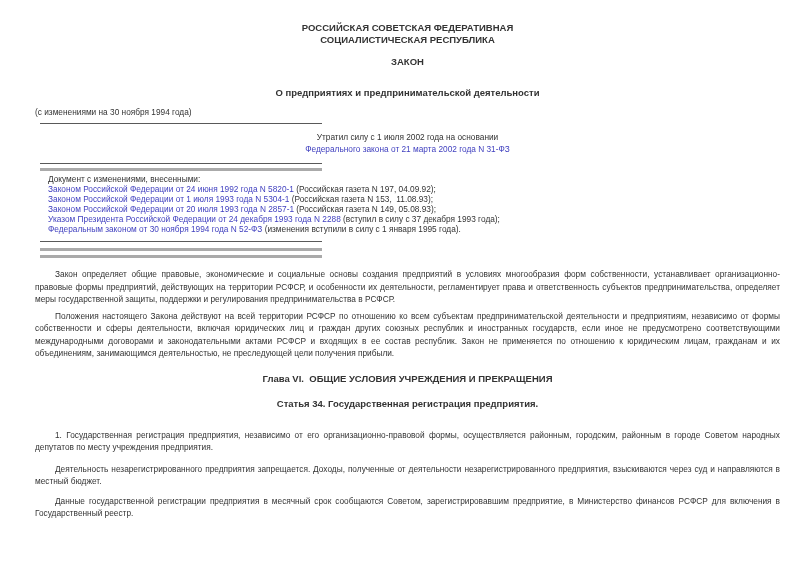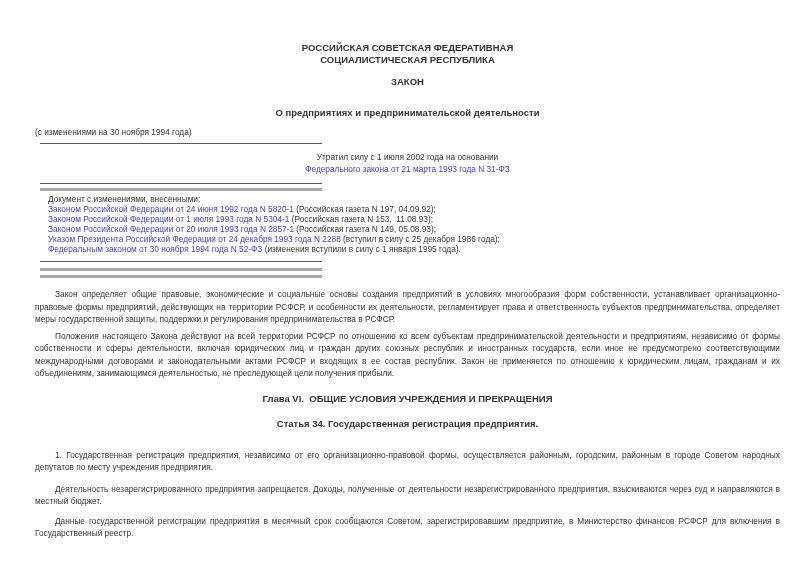--- a/index.html
+++ b/index.html
@@ -3,21 +3,21 @@
 <meta charset="utf-8">
 <style>
   html, body { margin: 0; padding: 0; }
   body {
     width: 807px; height: 571px;
     background: #ffffff;
     color: #333333;
     font-family: "Liberation Sans", sans-serif;
     overflow: hidden;
   }
-  .doc { padding: 42px 27px 0 35px; }
+  .doc { padding: 22px 27px 0 35px; }
 
   
   .h-org   { text-align: center; font-weight: bold; font-size: 9.5px; line-height: 12px; }
   .h-law   { text-align: center; font-weight: bold; font-size: 9.5px; line-height: 12px; margin-top: 10px; }
   .h-title { text-align: center; font-weight: bold; font-size: 9.5px; line-height: 12px; margin-top: 19px; }
   .h-rev   { text-align: left; font-size: 8.3px; line-height: 11px; margin-top: 8px; }
 
   
   .rule      { height: 0; border-top: 1px solid #595959; width: 282px; margin-left: 5px; }
   .thickrule { height: 3px; background: #aaaaaa; width: 282px; margin-left: 5px; }
@@ -64,32 +64,32 @@
   <div class="h-law">ЗАКОН</div>
 
   <div class="h-title">О предприятиях и предпринимательской деятельности</div>
 
   <div class="h-rev">(с изменениями на 30 ноября 1994 года)</div>
 
   <div class="rule rule-m1"></div>
 
   <div class="expiry">
     <div>Утратил силу с 1 июля 2002 года на основании</div>
-    <a class="lnk">Федерального закона от 21 марта 1993 года N 31-ФЗ</a>
+    <a class="lnk">Федерального закона от 21 марта 2002 года N 31-ФЗ</a>
   </div>
 
   <div class="rule rule-m2"></div>
   <div class="thickrule tm1"></div>
 
   <div class="amend">
     <div class="amend-line">Документ с изменениями, внесенными:</div>
     <div class="amend-line"><a class="lnk">Законом Российской Федерации от 24 июня 1992 года N 5820-1</a><span> (Российская газета N 197, 04.09.92);</span></div>
     <div class="amend-line"><a class="lnk">Законом Российской Федерации от 1 июля 1993 года N 5304-1</a><span> (Российская газета N 153,  11.08.93);</span></div>
     <div class="amend-line"><a class="lnk">Законом Российской Федерации от 20 июля 1993 года N 2857-1</a><span> (Российская газета N 149, 05.08.93);</span></div>
-    <div class="amend-line"><a class="lnk">Указом Президента Российской Федерации от 24 декабря 1993 года N 2288</a><span> (вступил в силу с 25 декабря 1986 года);</span></div>
+    <div class="amend-line"><a class="lnk">Указом Президента Российской Федерации от 24 декабря 1993 года N 2288</a><span> (вступил в силу с 37 декабря 1993 года);</span></div>
     <div class="amend-line"><a class="lnk">Федеральным законом от 30 ноября 1994 года N 52-ФЗ</a><span> (изменения вступили в силу с 1 января 1995 года).</span></div>
   </div>
 
   <div class="rule rule-m3"></div>
   <div class="thickrule tm2"></div>
 
 
   <div class="thickrule tm3"></div>
 
   <p class="body p1">Закон определяет общие правовые, экономические и социальные основы создания предприятий в условиях многообразия форм собственности, устанавливает организационно-правовые формы предприятий, действующих на территории РСФСР, и особенности их деятельности, регламентирует права и ответственность субъектов предпринимательства, определяет меры государственной защиты, поддержки и регулирования предпринимательства в РСФСР.</p>

